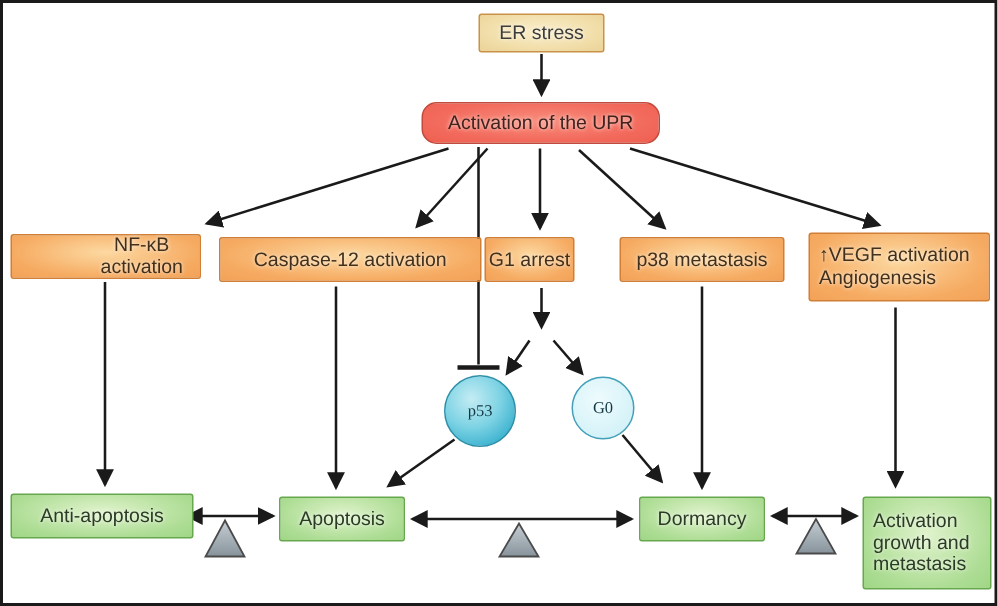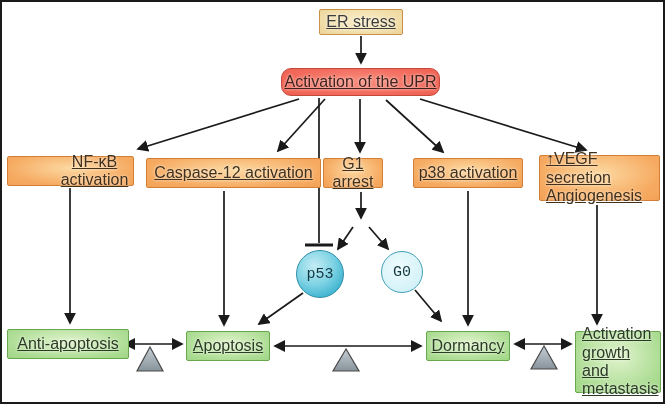--- a/index.html
+++ b/index.html
@@ -4,43 +4,43 @@
 <style>
   html,body{margin:0;padding:0;background:#e8e8e8;}
   .canvas{
     position:relative;width:665px;height:404px;background:#ffffff;
     border:2px solid #1a1a1a;box-sizing:border-box;overflow:hidden;
     font-family:"Liberation Sans", sans-serif;
   }
   .arrows{position:absolute;left:0;top:0;width:665px;height:404px;pointer-events:none;}
   .node{
     position:absolute;box-sizing:border-box;display:flex;align-items:center;justify-content:center;
-    font-size:16px;color:#3c3c3c;text-align:center;line-height:1.15;
-    text-shadow:0 0 3px rgba(255,255,255,0.85);border-radius:2px;text-decoration:underline;
+    font-size:13px;color:#3c3c3c;text-align:center;line-height:1.15;
+    text-shadow:0 0 3px rgba(255,255,255,0.85);border-radius:2px;
   }
   .er{
     background:radial-gradient(ellipse at 50% 45%, #faeecb 0%, #f0dca6 70%, #ecd298 100%);
     border:1.5px solid #c9924a;
   }
   .upr{
     background:radial-gradient(ellipse at 50% 45%, #f88d7d 0%, #f26a5c 65%, #ee5f50 100%);
     border:1.5px solid #c24a3c;color:#41231e;
   }
   .proc{
     background:radial-gradient(ellipse at 50% 40%, #fcd9a2 0%, #f6ab62 70%, #f3a258 100%);
     border:1.5px solid #d07f35;color:#41301c;
   }
   .outcome{
     background:radial-gradient(ellipse at 50% 40%, #e0f3cc 0%, #abdc92 75%, #a0d686 100%);
     border:1.5px solid #67a74d;color:#2c3b26;
   }
   .circle{
     position:absolute;box-sizing:border-box;border-radius:50%;
     display:flex;align-items:center;justify-content:center;
-    font-size:15px;color:#143842;font-family:Liberation Mono, monospace;
+    font-size:11px;color:#143842;font-family:Liberation Serif, serif;
   }
   .p53{
     background:radial-gradient(circle at 38% 32%, #c4ecf4 0%, #7ed3e4 45%, #3cb2cf 80%, #2ea4c4 100%);
     border:1.5px solid #2e8fa8;
   }
   .g0{
     background:radial-gradient(circle at 42% 36%, #eefbfd 0%, #d9f4f9 60%, #c8edf5 100%);
     border:1.5px solid #44a0b8;
   }
   .left-text{justify-content:flex-start;text-align:left;padding-left:6px;}
@@ -92,24 +92,24 @@
   <div class="node er" style="left:317px;top:7px;width:84px;height:26px;">ER stress</div>
 
   <div class="node upr" style="left:279px;top:66px;width:159px;height:28px;border-radius:10px;">Activation of the UPR</div>
 
   <div class="node proc" style="left:5px;top:154px;width:127px;height:30px;padding-left:48px;">NF-κB activation</div>
 
   <div class="node proc" style="left:144px;top:156px;width:175px;height:30px;">Caspase-12 activation</div>
 
   <div class="node proc" style="left:321px;top:156px;width:60px;height:30px;">G1 arrest</div>
 
-  <div class="node proc" style="left:411px;top:156px;width:110px;height:30px;">p38 activation</div>
+  <div class="node proc" style="left:411px;top:156px;width:110px;height:30px;">p38 metastasis</div>
 
   <div class="node proc left-text" style="left:537px;top:153px;width:121px;height:46px;flex-direction:column;align-items:flex-start;justify-content:center;">
-    <span>↑VEGF secretion</span>
+    <span>↑VEGF activation</span>
     <span>Angiogenesis</span>
   </div>
 
   <div class="circle p53" style="left:294px;top:248px;width:48px;height:48px;">p53</div>
 
   <div class="circle g0" style="left:379px;top:249px;width:42px;height:42px;">G0</div>
 
   <div class="node outcome" style="left:5px;top:327px;width:122px;height:30px;">Anti-apoptosis</div>
 
   <div class="node outcome" style="left:184px;top:329px;width:84px;height:30px;">Apoptosis</div>

